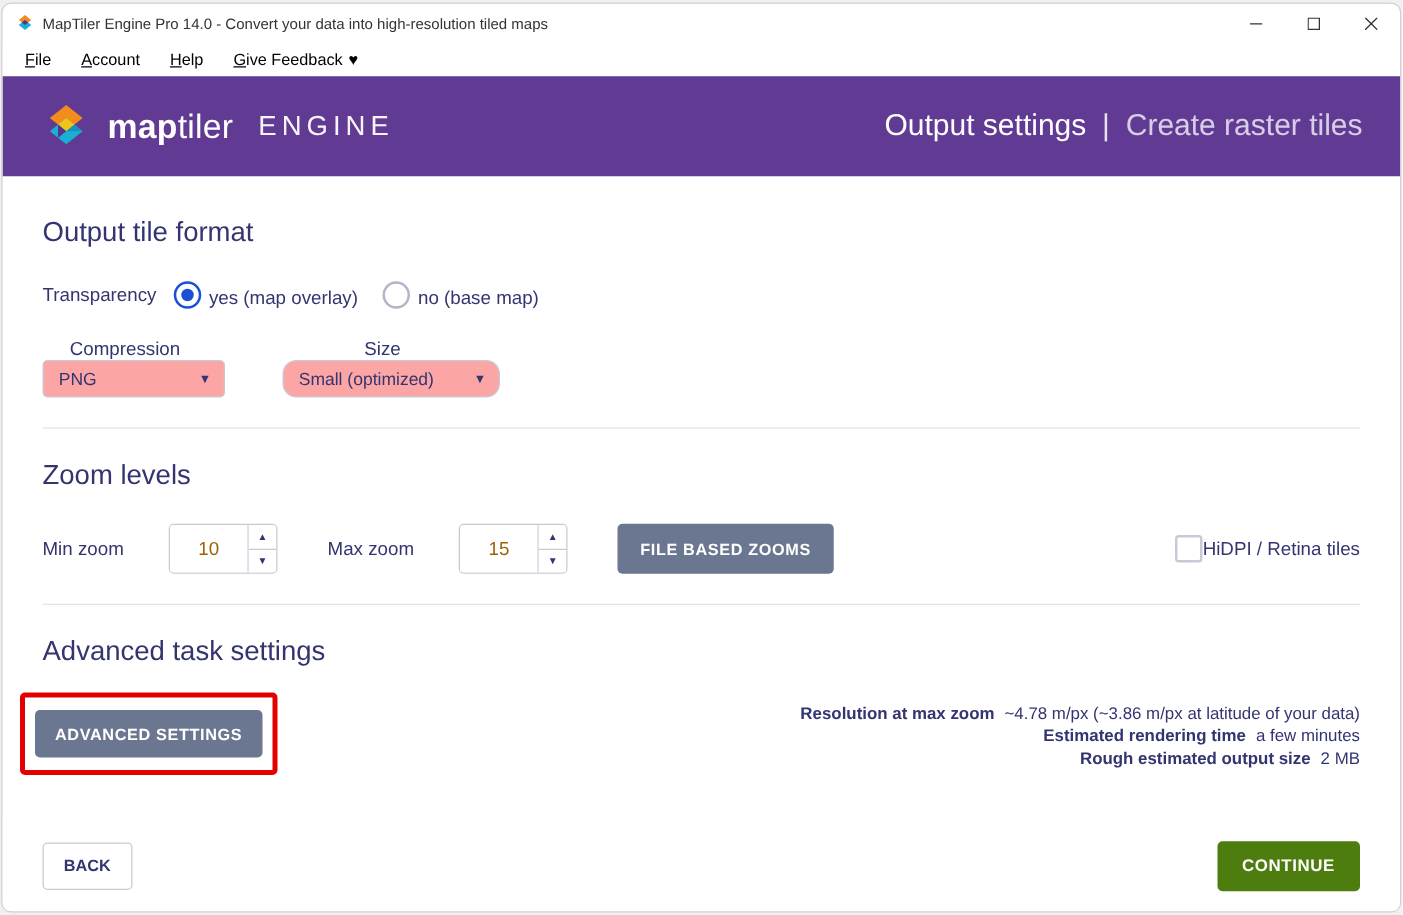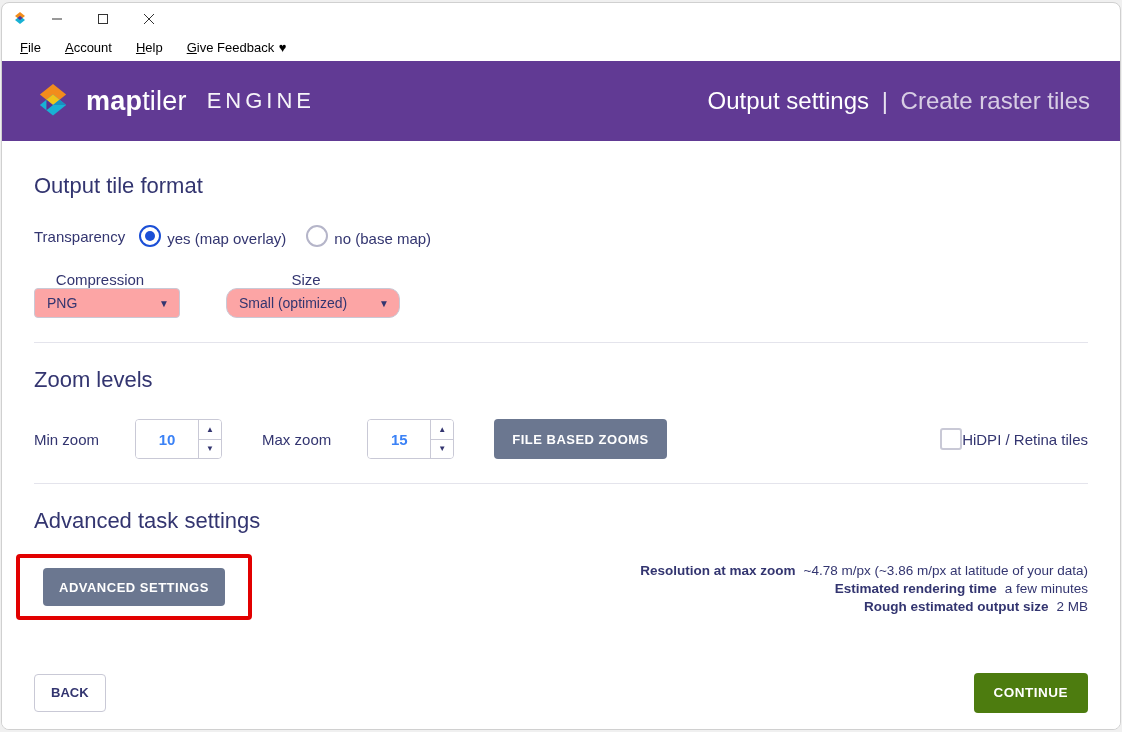--- a/index.html
+++ b/index.html
@@ -174,23 +174,22 @@
   border: 1px solid #c9c9d6;
   border-radius: 4px;
   height: 40px;
   overflow: hidden;
 }
 .spinner input {
   width: 62px;
   border: none;
   text-align: center;
   font-size: 15px;
-  color: #3b82f6;
+  color: #a16207;
   outline: none;
-  font-weight: bold;
 }
 .spinner .arrows {
   display: flex;
   flex-direction: column;
   border-left: 1px solid #c9c9d6;
 }
 .spinner .arrows button {
   flex: 1;
   width: 22px;
   border: none;
@@ -225,21 +224,21 @@
   height: 22px;
   border: 2px solid #c9c9d6;
   border-radius: 3px;
   cursor: pointer;
 }
 .adv-row { display: flex; align-items: flex-start; margin-top: 4px; }
 .adv-left { display: flex; flex-direction: column; }
 .highlight-box {
   border: 4px solid #e20000;
   border-radius: 4px;
-  padding: 10px 23px;
+  padding: 10px 8px;
   display: inline-block;
   text-decoration: underline;
 }
 .btn-adv {
   height: 38px;
   padding: 0 16px;
   background: #6b7790;
   color: #fff;
   border: none;
   border-radius: 4px;
@@ -293,20 +292,21 @@
 <body>
 
 <div class="window">
 
   <div class="titlebar">
     <svg class="titlebar-icon" viewBox="0 0 32 32">
       <path d="M16 2 L26 10 L16 18 L6 10 Z" fill="#f28c1c"></path>
       <path d="M16 10 L26 18 L16 26 L6 18 Z" fill="#18b1d4"></path>
       <path d="M16 10 L21 14 L16 18 L11 14 Z" fill="#5b2f90"></path>
     </svg>
+    <span class="titlebar-text">MapTiler Engine Pro 14.0 - Convert your data into high-resolution tiled maps</span>
     <div class="win-controls">
       <div class="win-btn">
         <svg width="10" height="10">
             <line x1="0" y1="5" x2="10" y2="5" stroke="#333" stroke-width="1"></line>
           </svg>
       </div>
       <div class="win-btn">
         <svg width="10" height="10">
             <rect x="0.5" y="0.5" width="9" height="9" fill="none" stroke="#333" stroke-width="1"></rect>
           </svg>

